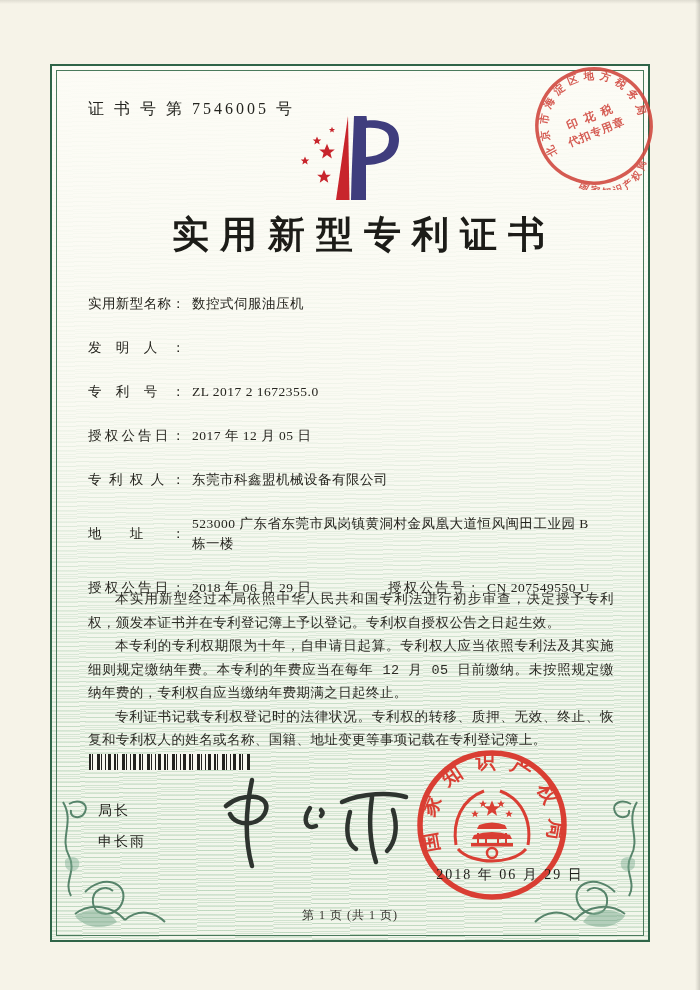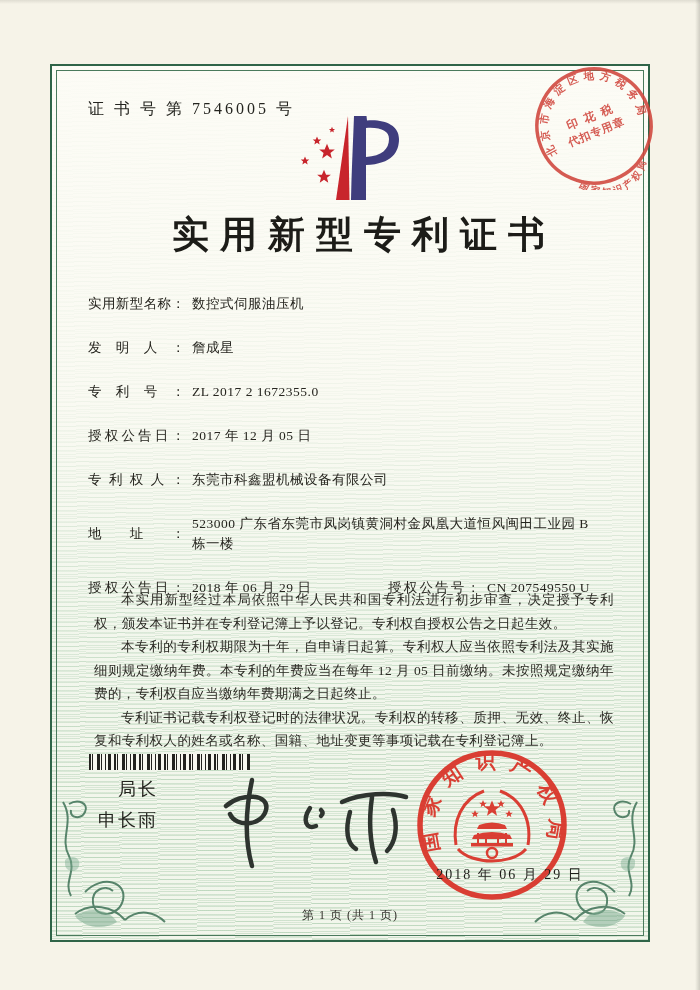--- a/index.html
+++ b/index.html
@@ -43,36 +43,36 @@
   .fields { position:absolute; left:36px; top:228px; right:42px; font-size:13.5px; color:#26251f; }
   .f-row { display:flex; line-height:20px; margin-bottom:24px;align-items:center; }
   .f-label { flex:0 0 97px; text-align:justify; text-align-last:justify; -moz-text-align-last:justify; white-space:nowrap; }
   .f-value { flex:1; padding-left:7px; letter-spacing:0.5px; }
   .grant-row { display:flex; line-height:20px; margin-top:2px;align-items:flex-end; }
   .grant-left { display:flex; flex:0 0 300px; }
   .grant-right { display:flex; flex:1; }
   .grant-right .f-label { flex:0 0 92px; }
 
   
-  .body-text { position:absolute; left:42px; top:522px; right:34px;
-    font-size:13.5px; line-height:23.5px; text-align:justify; color:#2c2b25; }
+  .body-text { position:absolute; left:36px; top:522px; right:34px;
+    font-size:13.5px; line-height:23.5px; text-align:justify; color:#2c2b25;font-family:Liberation Mono, monospace; }
   .body-text p { text-indent:2em; letter-spacing:0.4px; }
 
   
   .barcode { position:absolute; left:37px; top:688px; width:161px; height:16px;
     background:repeating-linear-gradient(90deg,
       #23221f 0 2px, #f8f7f0 2px 3px,
       #23221f 3px 4px, #f8f7f0 4px 8px,
       #23221f 8px 11px, #f8f7f0 11px 12px,
       #23221f 12px 13px, #f8f7f0 13px 16px,
       #23221f 16px 17px, #f8f7f0 17px 19px,
       #23221f 19px 22px, #f8f7f0 22px 25px); }
 
-  .director { position:absolute; left:46px; top:708px; font-size:18px; line-height:31px;
-    letter-spacing:2px; color:#23231e;text-align:right; }
+  .director { position:absolute; left:46px; top:729px; font-size:14px; line-height:31px;
+    letter-spacing:2px; color:#23231e; }
 
   .signature { position:absolute; left:138px; top:700px; }
 
   .seal { position:absolute; left:362px; top:681px; opacity:0.92; }
   .seal-date { position:absolute; left:368px; top:800px; width:180px; text-align:center;
     font-size:14px; letter-spacing:2px; color:#1e1d19; z-index:5; }
 
   .footer-page { position:absolute; left:0; bottom:16px; width:100%; text-align:center;
     font-size:12px; letter-spacing:1px; color:#33322c; }
 
@@ -109,21 +109,20 @@
 
   <div class="cert-title">实用新型专利证书</div>
 
   <div class="fields">
     <div class="f-row">
       <span class="f-label">实用新型名称：</span>
       <span class="f-value">数控式伺服油压机</span>
     </div>
     <div class="f-row">
       <span class="f-label">发明人：</span>
-      <span class="f-value">詹成星</span>
     </div>
     <div class="f-row">
       <span class="f-label">专利号：</span>
       <span class="f-value">ZL 2017 2 1672355.0</span>
     </div>
     <div class="f-row">
       <span class="f-label">授权公告日：</span>
       <span class="f-value">2017 年 12 月 05 日</span>
     </div>
     <div class="f-row">

